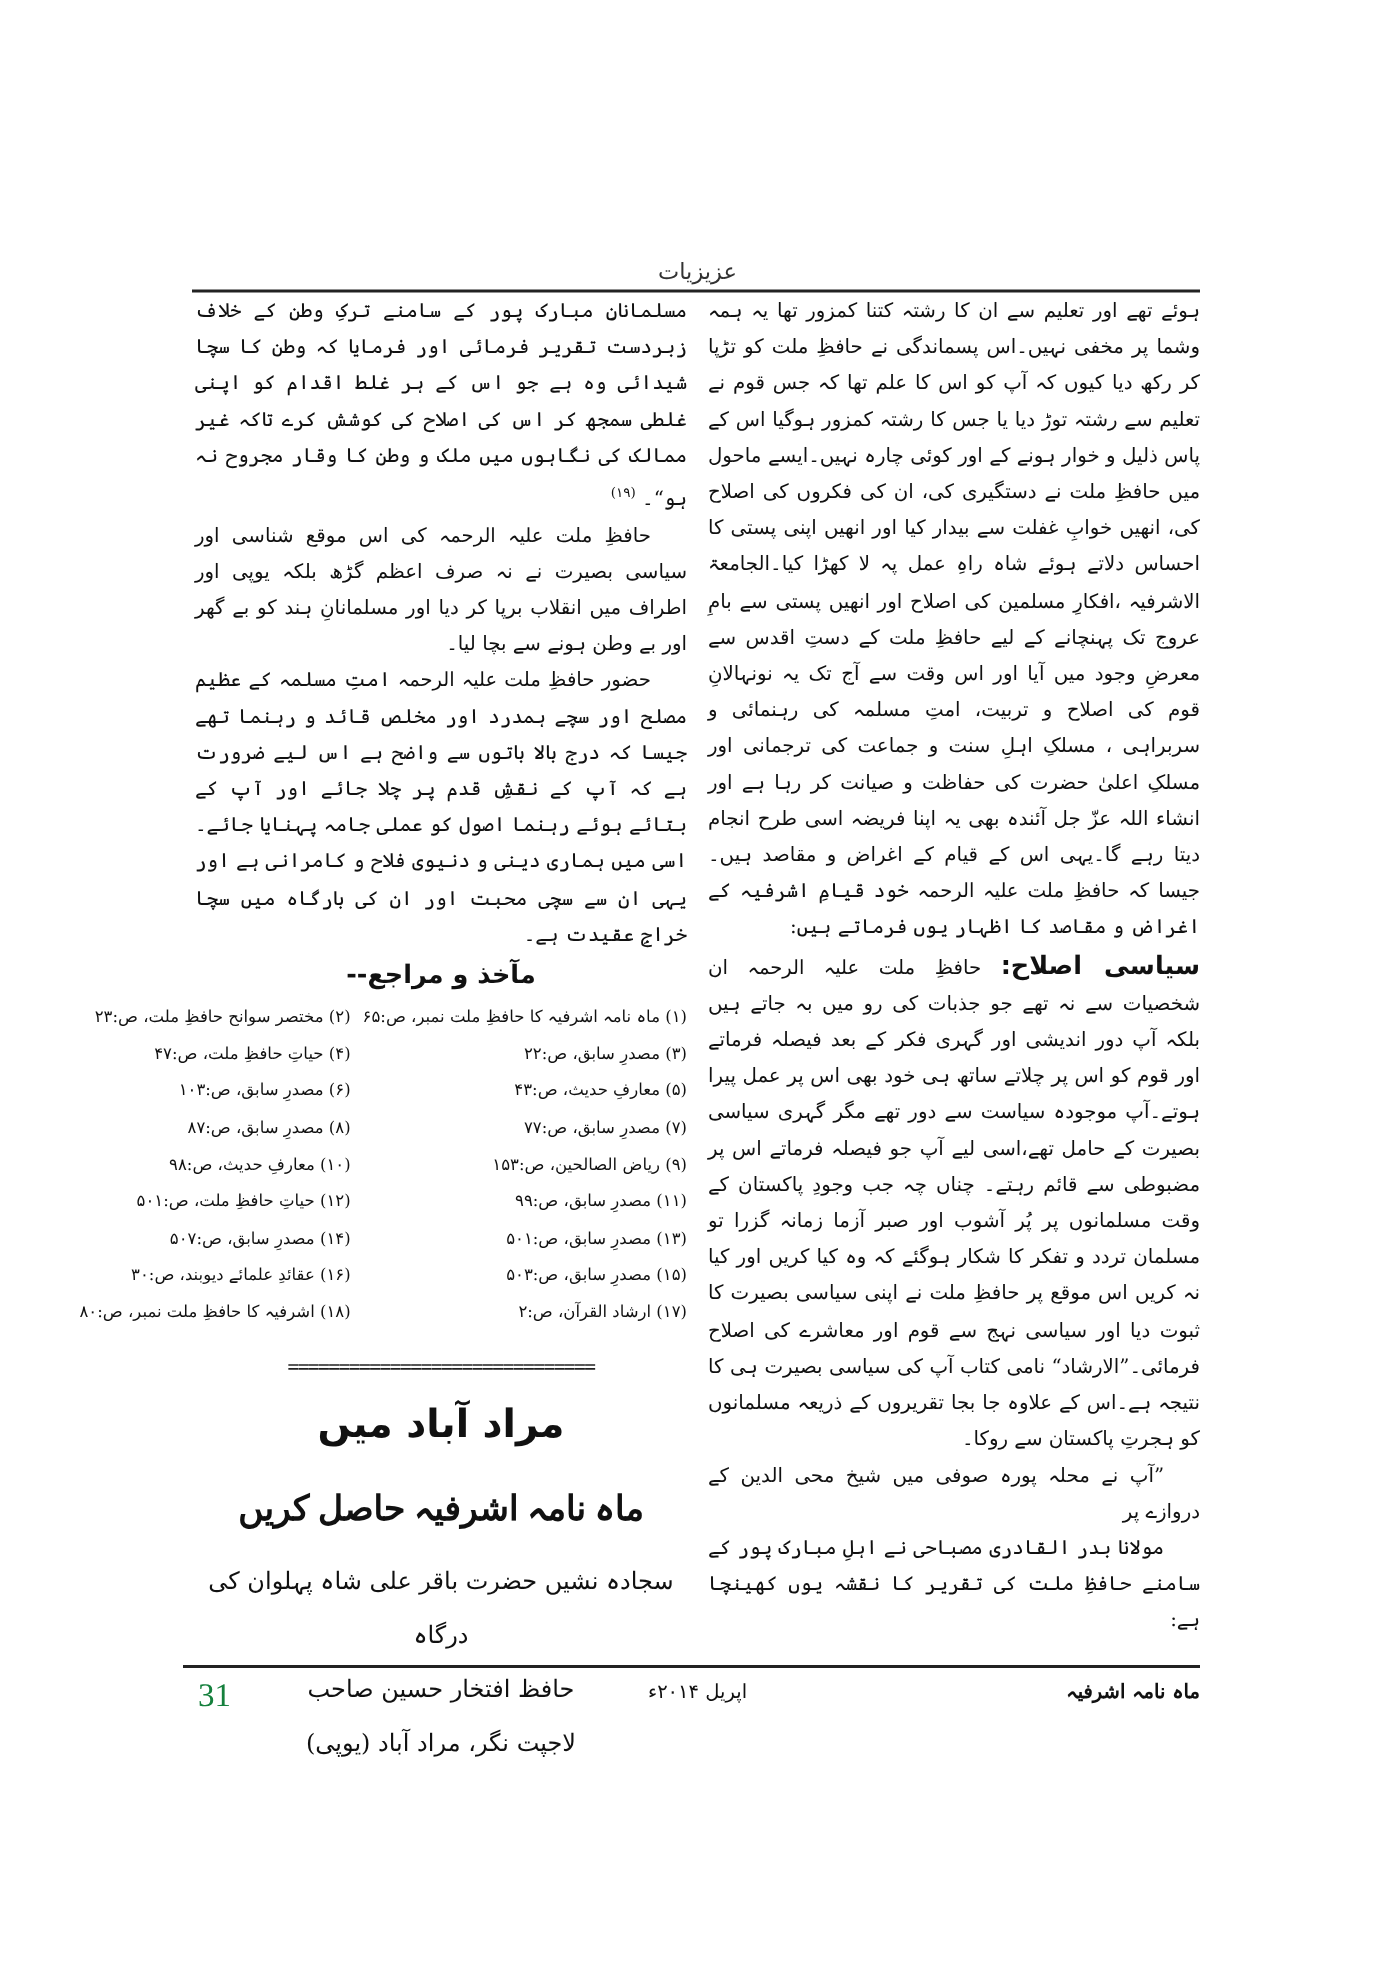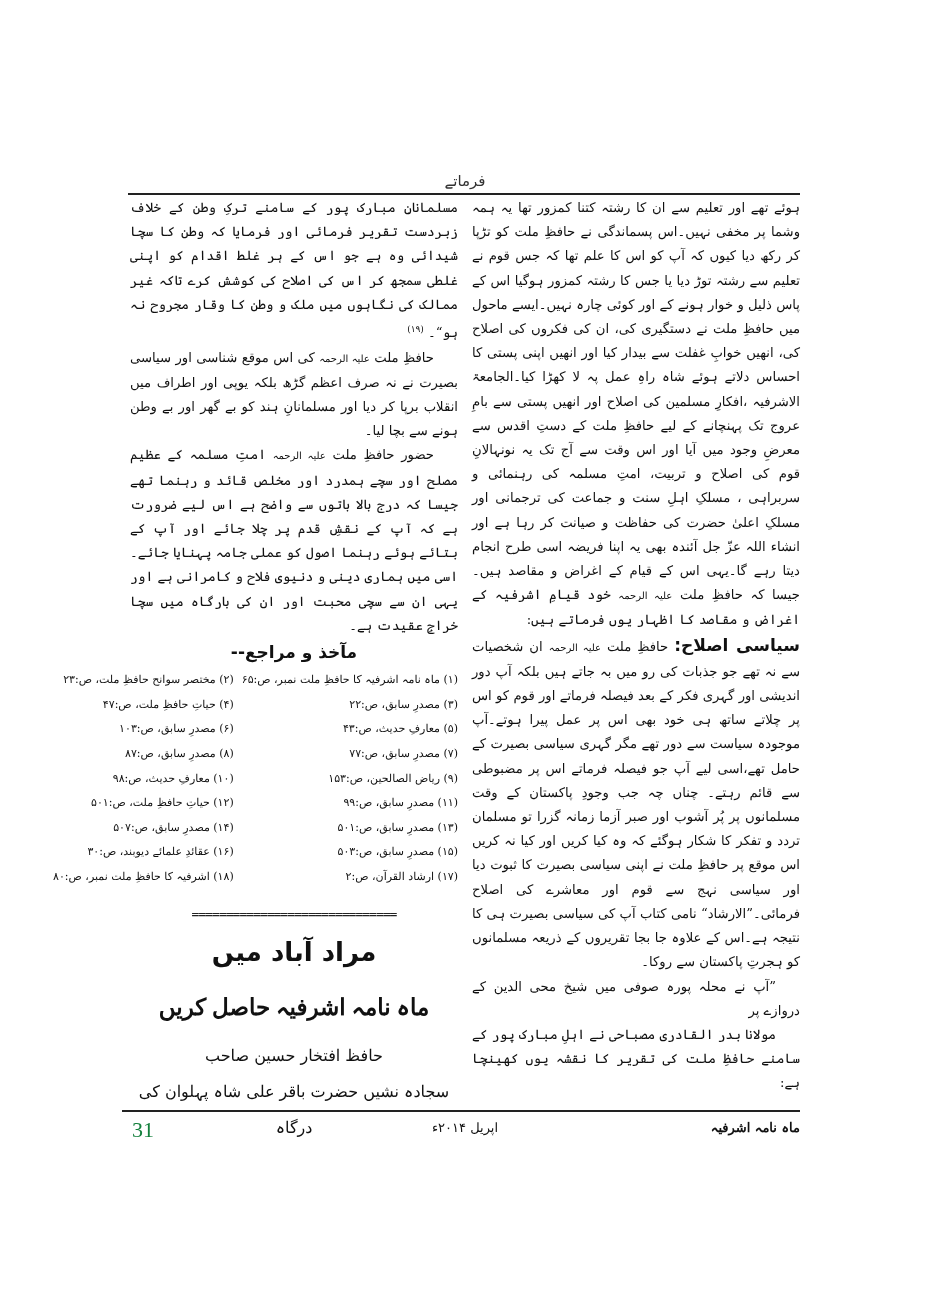--- a/index.html
+++ b/index.html
@@ -10,21 +10,21 @@
          font-size:15px; color:#333; direction:rtl; font-family:"DejaVu Sans", sans-serif; }
   .rule-top { position:absolute; left:128px; top:193px; width:672px; height:0; border-top:2px solid #222; }
   .rule-bottom { position:absolute; left:122px; top:1110px; width:678px; height:0; border-top:2px solid #222; }
   .col { position:absolute; direction:rtl; text-align:justify; text-align-last:right;
          font-family:"DejaVu Serif", serif; font-size:13.2px; line-height:24.2px; }
   .col-right { left:472px; top:196px; width:328px; }
   .col-left { left:130px; top:196px; width:328px; }
   .col p { margin:0; }
   .indent { text-indent:24px; }
   .ref { font-size:9px; vertical-align:super; }
-  .honorific { font-size:10px; }
+  .honorific { font-size:13px; }
   .heading-inline { font-family:"DejaVu Sans", sans-serif; font-weight:bold; font-size:17px;margin-top:46px; }
   .section-heading { text-align-last:center; font-family:"DejaVu Sans", sans-serif;
          font-weight:bold; font-size:17px; margin:2px 0 4px 0; }
   .refs { display:grid; grid-template-columns:1fr 1fr; column-gap:8px; font-size:11px; line-height:24.6px;
           direction:rtl; text-align:right; text-align-last:right; }
   .refs div { white-space:nowrap; }
   .divider { font-family:"DejaVu Sans Mono", monospace; font-size:13px; letter-spacing:-1px;
              text-align:center; text-align-last:center; margin:12px 0 6px 0; color:#222; direction:ltr; }
   .promo-title { text-align:center; text-align-last:center; font-family:"DejaVu Sans", sans-serif;
              font-weight:900; font-size:26px; line-height:40px; margin:6px 0 18px 0; }
@@ -36,21 +36,21 @@
   .footer-center { position:absolute; left:395px; top:1120px; width:140px; text-align:center; direction:rtl;
              font-family:"DejaVu Serif", serif; font-size:13px; }
   .footer-right { position:absolute; left:690px; top:1120px; width:110px; text-align:right; direction:rtl;
              font-family:"DejaVu Serif", serif; font-size:13px; font-weight:bold; }
 </style>
 </head>
 <body>
 
 <div class="page">
 
-  <div class="running-head">فرماتے</div>
+  <div class="running-head">عزیزیات</div>
   <div class="rule-top"></div>
 
   <div class="col col-right">
     <p>
       <span>ہوئے تھے اور تعلیم سے ان کا رشتہ کتنا کمزور تھا یہ ہمہ وشما پر مخفی نہیں۔اس پسماندگی نے حافظِ ملت کو تڑپا کر رکھ دیا کیوں کہ آپ کو اس کا علم تھا کہ جس قوم نے تعلیم سے رشتہ توڑ دیا یا جس کا رشتہ کمزور ہوگیا اس کے پاس ذلیل و خوار ہونے کے اور کوئی چارہ نہیں۔ایسے ماحول میں حافظِ ملت نے دستگیری کی، ان کی فکروں کی اصلاح کی، انھیں خوابِ غفلت سے بیدار کیا اور انھیں اپنی پستی کا احساس دلاتے ہوئے شاہ راہِ عمل پہ لا کھڑا کیا۔الجامعۃ الاشرفیہ ،افکارِ مسلمین کی اصلاح اور انھیں پستی سے بامِ عروج تک پہنچانے کے لیے حافظِ ملت کے دستِ اقدس سے معرضِ وجود میں آیا اور اس وقت سے آج تک یہ نونہالانِ قوم کی اصلاح و تربیت، امتِ مسلمہ کی رہنمائی و سربراہی ، مسلکِ اہلِ سنت و جماعت کی ترجمانی اور مسلکِ اعلیٰ حضرت کی حفاظت و صیانت کر رہا ہے اور انشاء اللہ عزّ جل آئندہ بھی یہ اپنا فریضہ اسی طرح انجام دیتا رہے گا۔یہی اس کے قیام کے اغراض و مقاصد ہیں۔جیسا کہ حافظِ ملت</span>
       <span class="honorific">علیہ الرحمہ</span>
       <span>خود قیامِ اشرفیہ کے اغراض و مقاصد کا اظہار یوں فرماتے ہیں:</span>
     </p>
     <p>
       <span class="heading-inline">سیاسی اصلاح:</span>
@@ -99,22 +99,23 @@
       <div>(۱۶) عقائدِ علمائے دیوبند، ص:۳۰</div>
       <div>(۱۷) ارشاد القرآن، ص:۲</div>
       <div>(۱۸) اشرفیہ کا حافظِ ملت نمبر، ص:۸۰</div>
     </div>
 
     <div class="divider">==============================</div>
 
     <div>
       <div class="promo-title">مراد آباد میں</div>
       <div class="promo-sub">ماہ نامہ اشرفیہ حاصل کریں</div>
+      <div class="promo-line">سجادہ نشیں حضرت باقر علی شاہ پہلوان کی درگاہ</div>
       <div class="promo-line">حافظ افتخار حسین صاحب</div>
-      <div class="promo-line">سجادہ نشیں حضرت باقر علی شاہ پہلوان کی درگاہ</div>
+      <div class="promo-line">لاجپت نگر، مراد آباد (یوپی)</div>
     </div>
   </div>
 
   <div class="rule-bottom"></div>
   <div class="footer-left">31</div>
   <div class="footer-center">اپریل ۲۰۱۴ء</div>
   <div class="footer-right">ماہ نامہ اشرفیہ</div>
 
 </div>
 

